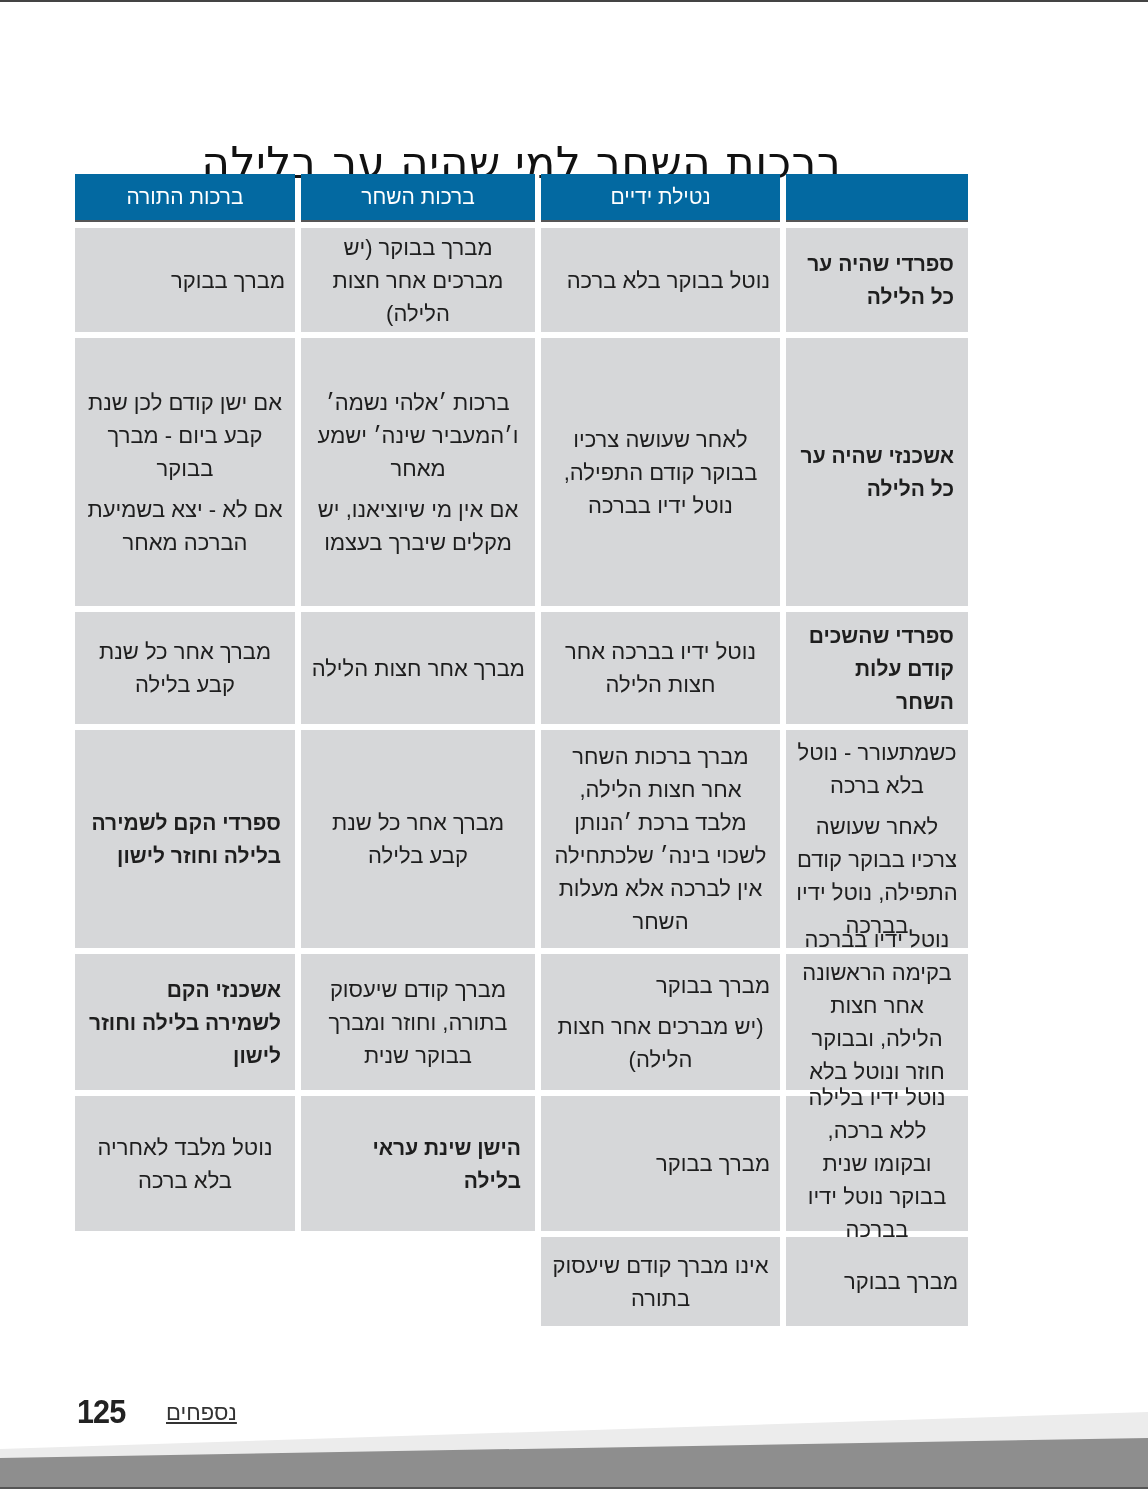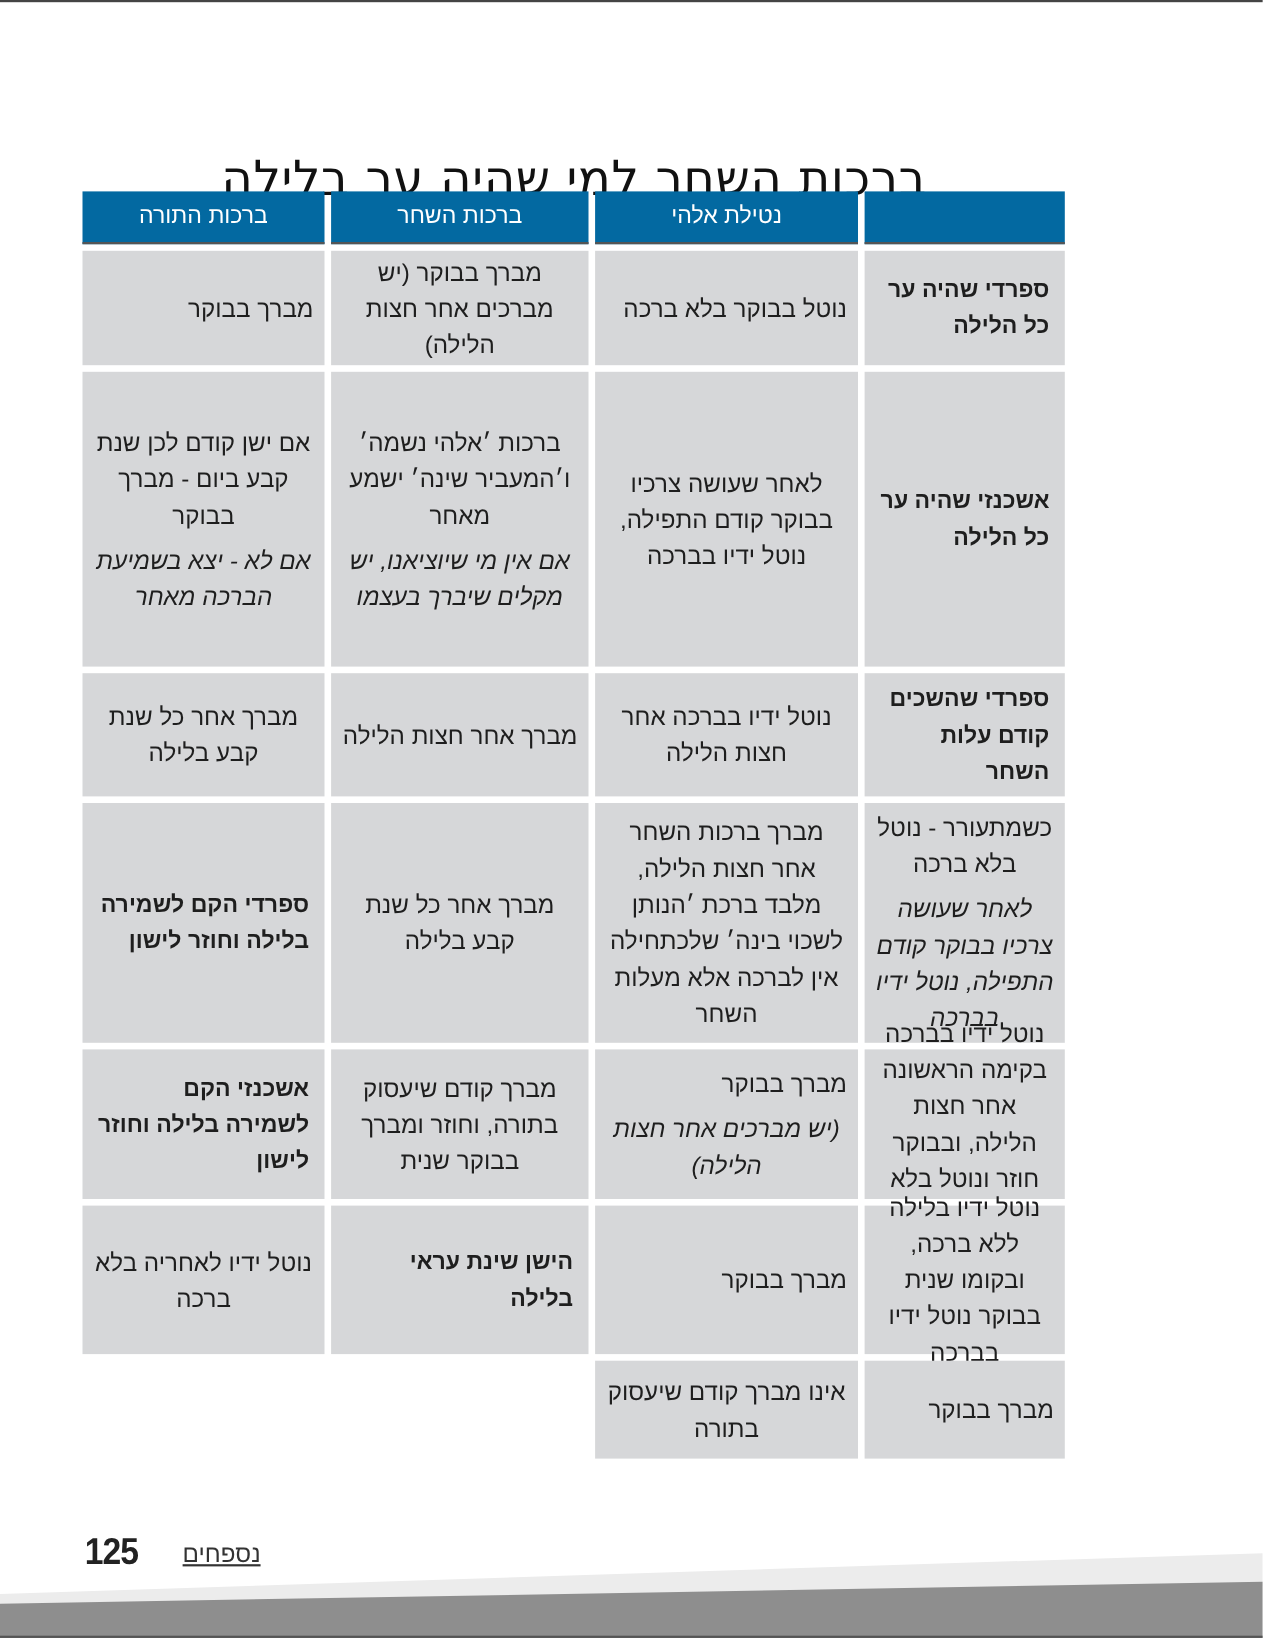--- a/index.html
+++ b/index.html
@@ -35,21 +35,21 @@
       background: #d6d7d9;
       display: flex; flex-direction: column; align-items: flex-start; justify-content: center;
       text-align: center; font-size: 22px; line-height: 33px; color: #1e1e1e;
       padding: 0 10px; box-sizing: border-box;
     }
     .td.rowhead {
       align-items: flex-start; text-align: right;
       font-weight: bold; font-size: 21px; padding-right: 14px;
     }
     .td p { margin: 0; }
-    .td p + p { margin-top: 8px; font-style: italic; }
+    .td p + p { margin-top: 8px; }
     .footer-num {
       position: absolute; left: 77px; top: 1392px;
       font-size: 34px; font-weight: bold; color: #222; letter-spacing: -1px;
       font-family: "Liberation Sans", sans-serif;
       transform: scaleX(0.9); transform-origin: left;
     }
     .footer-label {
       position: absolute; left: 166px; top: 1400px;
       font-size: 22px; color: #333; direction: rtl; text-decoration: underline;
     }
@@ -58,21 +58,21 @@
 </head>
 <body>
 
 <div class="top-rule"></div>
 
 <h1 class="page-title">ברכות השחר למי שהיה ער בלילה</h1>
 
 <div class="table">
 
   <div class="th"></div>
-  <div class="th">נטילת אלהי</div>
+  <div class="th">נטילת ידיים</div>
   <div class="th">ברכות השחר</div>
   <div class="th">ברכות התורה</div>
 
   <div class="td rowhead">ספרדי שהיה ער כל הלילה</div>
   <div class="td">
       <p>נוטל בבוקר בלא ברכה</p>
     </div>
   <div class="td">
       <p>מברך בבוקר (יש מברכים אחר חצות הלילה)</p>
     </div>
@@ -130,21 +130,21 @@
   <div class="td rowhead">אשכנזי הקם לשמירה בלילה וחוזר לישון</div>
   <div class="td">
       <p>נוטל ידיו בלילה ללא ברכה, ובקומו שנית בבוקר נוטל ידיו בברכה</p>
     </div>
   <div class="td">
       <p>מברך בבוקר</p>
     </div>
 
   <div class="td rowhead">הישן שינת עראי בלילה</div>
   <div class="td">
-      <p>נוטל ידיו לאחריה בלא ברכה</p>
+      <p>נוטל מלבד לאחריה בלא ברכה</p>
     </div>
   <div class="td">
       <p>מברך בבוקר</p>
     </div>
   <div class="td">
       <p>אינו מברך קודם שיעסוק בתורה</p>
     </div>
 </div>
 
 <div class="footer-num">125</div>

